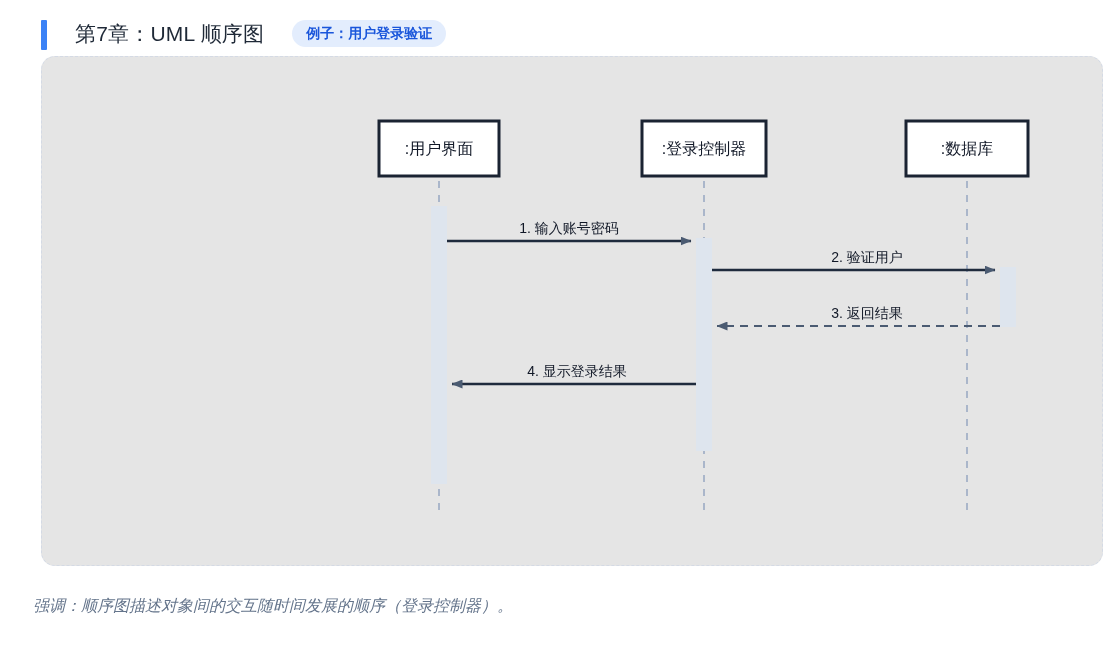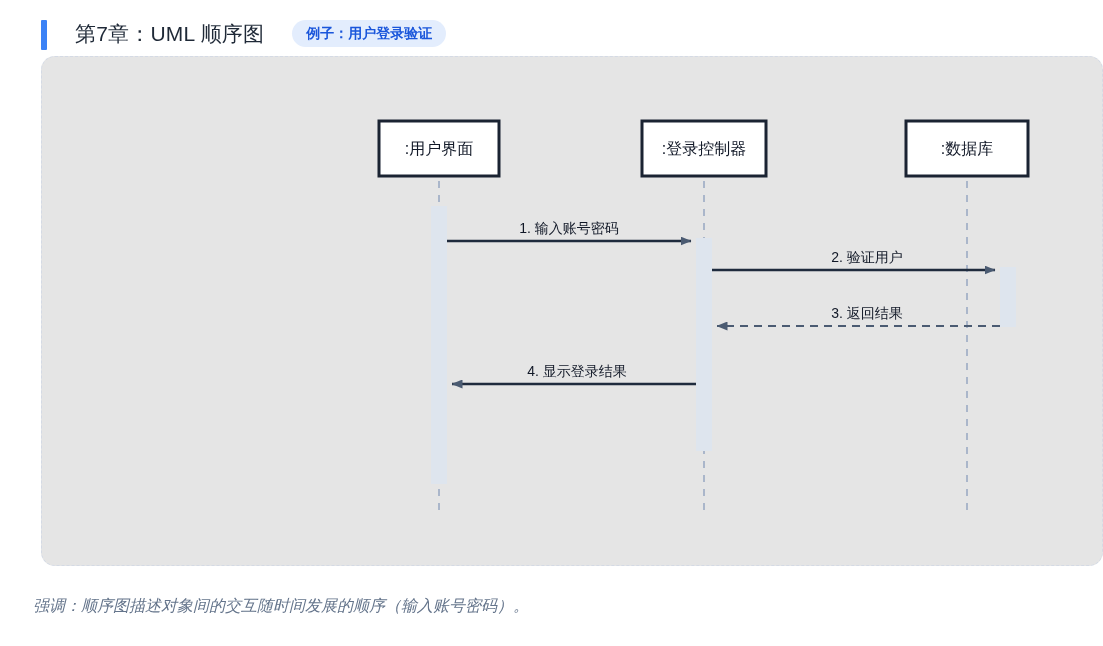--- a/index.html
+++ b/index.html
@@ -157,13 +157,13 @@
       <text class="msg-label" x="825" y="261" text-anchor="middle">3. 返回结果</text>
     </g>
 
     <g>
       <line x1="654" y1="327" x2="410" y2="327" stroke="#1f2b3d" stroke-width="2.4" marker-end="url(#arrow-solid-left)"></line>
       <text class="msg-label" x="535" y="319" text-anchor="middle">4. 显示登录结果</text>
     </g>
   </svg>
 </div>
 
-<div class="footer-note">强调：顺序图描述对象间的交互随时间发展的顺序（输入账号密码）。</div>
+<div class="footer-note">强调：顺序图描述对象间的交互随时间发展的顺序（登录控制器）。</div>
 
 </body></html>

